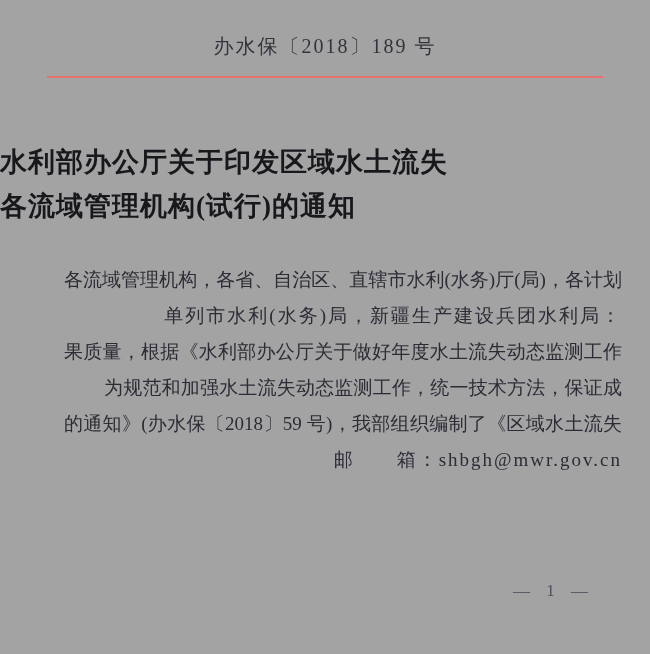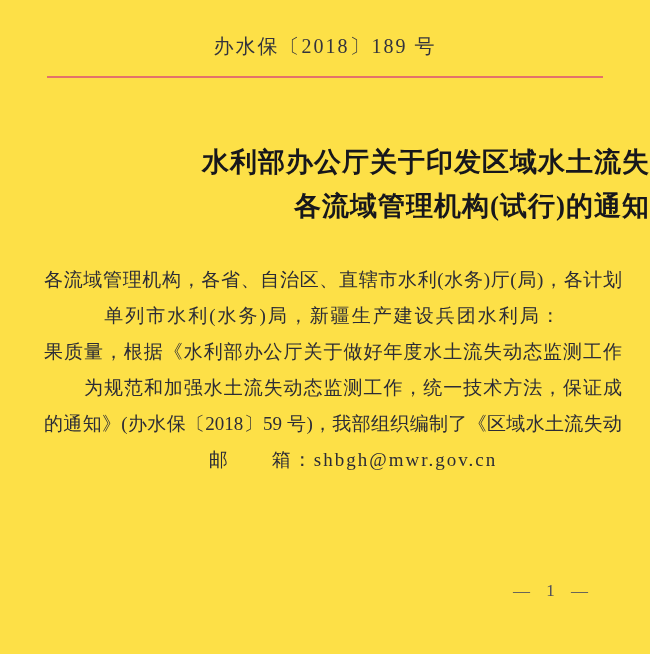--- a/index.html
+++ b/index.html
@@ -4,21 +4,21 @@
 <style>
   html, body {
     margin: 0;
     padding: 0;
     background: #ffffff;
   }
   .page {
     position: relative;
     width: 650px;
     height: 654px;
-    background: #fde047;
+    background: #a3a3a3;
     font-family: "Liberation Serif", "DejaVu Serif", serif;
     color: #2f2f38;
     overflow: hidden;
   }
   .docnum {
     position: absolute;
     top: 33px;
     left: 0;
     right: 0;
     text-align: center;
@@ -32,21 +32,21 @@
     left: 47px;
     right: 47px;
     height: 2px;
     background: #e4726a;
   }
   .title {
     position: absolute;
     top: 140px;
     left: 0;
     right: 0;
-    text-align: right;
+    text-align: left;
     font-weight: 900;
     font-size: 27px;
     line-height: 44px;
     letter-spacing: 1px;
     color: #17171c;
   }
   .bodytext {
     position: absolute;
     top: 262px;
     left: 44px;
@@ -55,23 +55,24 @@
     line-height: 36px;
     color: #2c2c36;
   }
   .ln {
     overflow: hidden;
     height: 36px;
   }
   .just {
     text-align: justify;
     text-align-last: justify;
+    margin-left: 20px;
   }
   .left {
-    text-align: center;
+    text-align: right;
     letter-spacing: 2px;
   }
   .ind {
     text-indent: 40px;
   }
   .pagenum {
     position: absolute;
     top: 581px;
     right: 56px;
     font-size: 17px;

